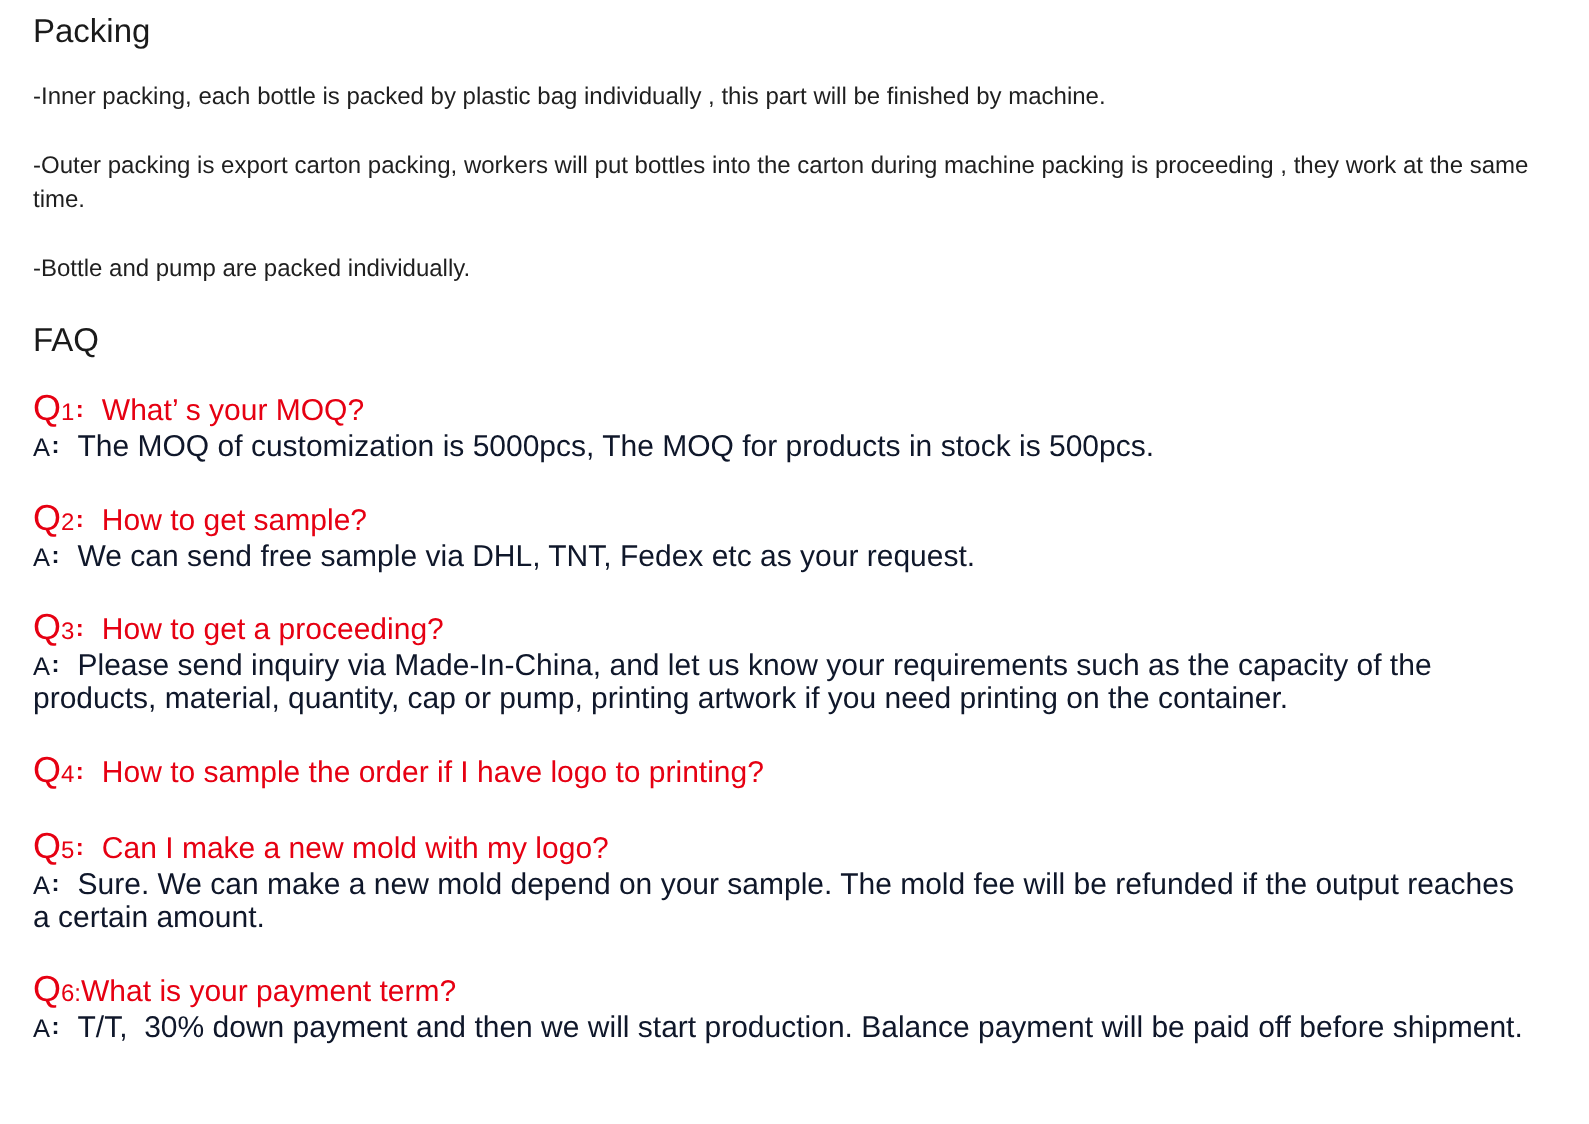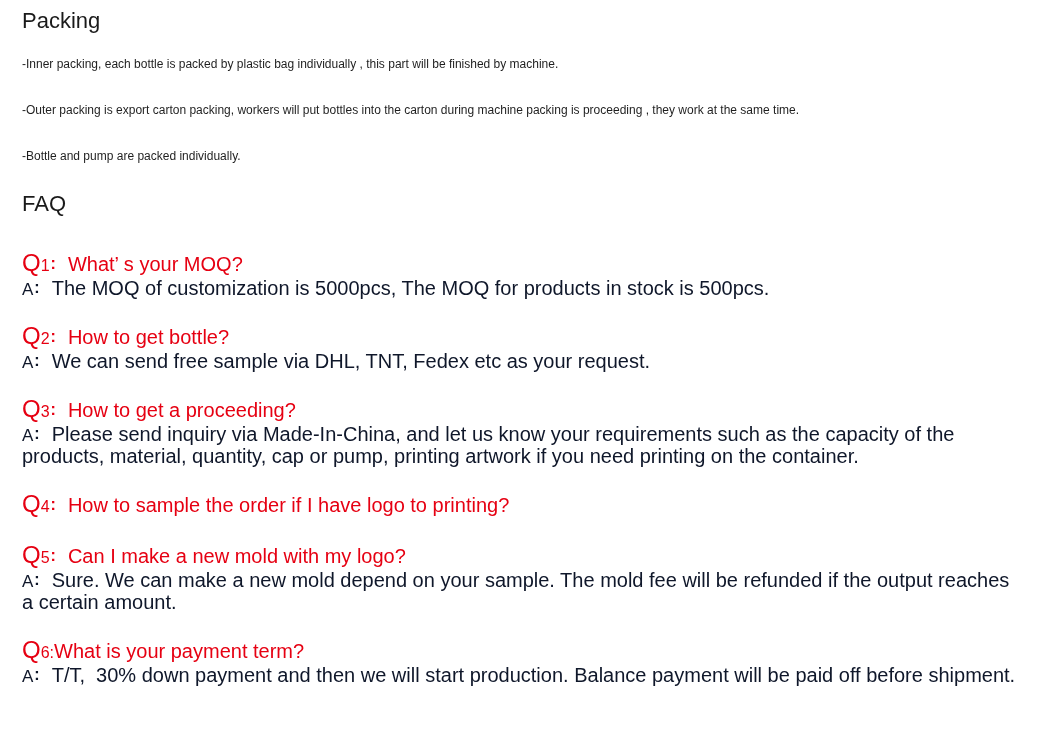--- a/index.html
+++ b/index.html
@@ -19,24 +19,24 @@
   }
   .content { width: 1000px; }
 
   .section-title {
     font-size: 22px;
     font-weight: 400;
     color: #1a1a1a;
     line-height: 26px;
     margin: 2px 0 19px 0;
   }
-  .faq-title { margin: 21px 0 34px 0; }
+  .faq-title { margin: 21px 0 21px 0; }
 
   .body-p {
-    font-size: 12px;
+    font-size: 16px;
     line-height: 23px;
     margin: 0 0 23px 0;
     color: #1f1f1f;
   }
 
   .faq-item { margin: 0 0 24px 0; }
 
   .q-line {
     color: #e60012;
     font-size: 16px;
@@ -90,21 +90,21 @@
 
     <h1 class="section-title faq-title">FAQ</h1>
 
     <div id="faq-list">
   <div class="faq-item">
     <div class="q-line"><span class="q-big">Q</span><span class="q-num">1</span><span class="colon q-colon">:</span><span class="q-text">What’ s your MOQ?</span></div>
     <div class="a-line"><span class="a-big">A</span><span class="colon a-colon">:</span><span class="a-text">The MOQ of customization is 5000pcs, The MOQ for products in stock is 500pcs.</span></div>
   </div>
 
   <div class="faq-item">
-    <div class="q-line"><span class="q-big">Q</span><span class="q-num">2</span><span class="colon q-colon">:</span><span class="q-text">How to get bottle?</span></div>
+    <div class="q-line"><span class="q-big">Q</span><span class="q-num">2</span><span class="colon q-colon">:</span><span class="q-text">How to get sample?</span></div>
     <div class="a-line"><span class="a-big">A</span><span class="colon a-colon">:</span><span class="a-text">We can send free sample via DHL, TNT, Fedex etc as your request.</span></div>
   </div>
 
   <div class="faq-item">
     <div class="q-line"><span class="q-big">Q</span><span class="q-num">3</span><span class="colon q-colon">:</span><span class="q-text">How to get a proceeding?</span></div>
     <div class="a-line"><span class="a-big">A</span><span class="colon a-colon">:</span><span class="a-text">Please send inquiry via Made-In-China, and let us know your requirements such as the capacity of the products, material, quantity, cap or pump, printing artwork if you need printing on the container.</span></div>
   </div>
 
   <div class="faq-item">
     <div class="q-line"><span class="q-big">Q</span><span class="q-num">4</span><span class="colon q-colon">:</span><span class="q-text">How to sample the order if I have logo to printing?</span></div>

